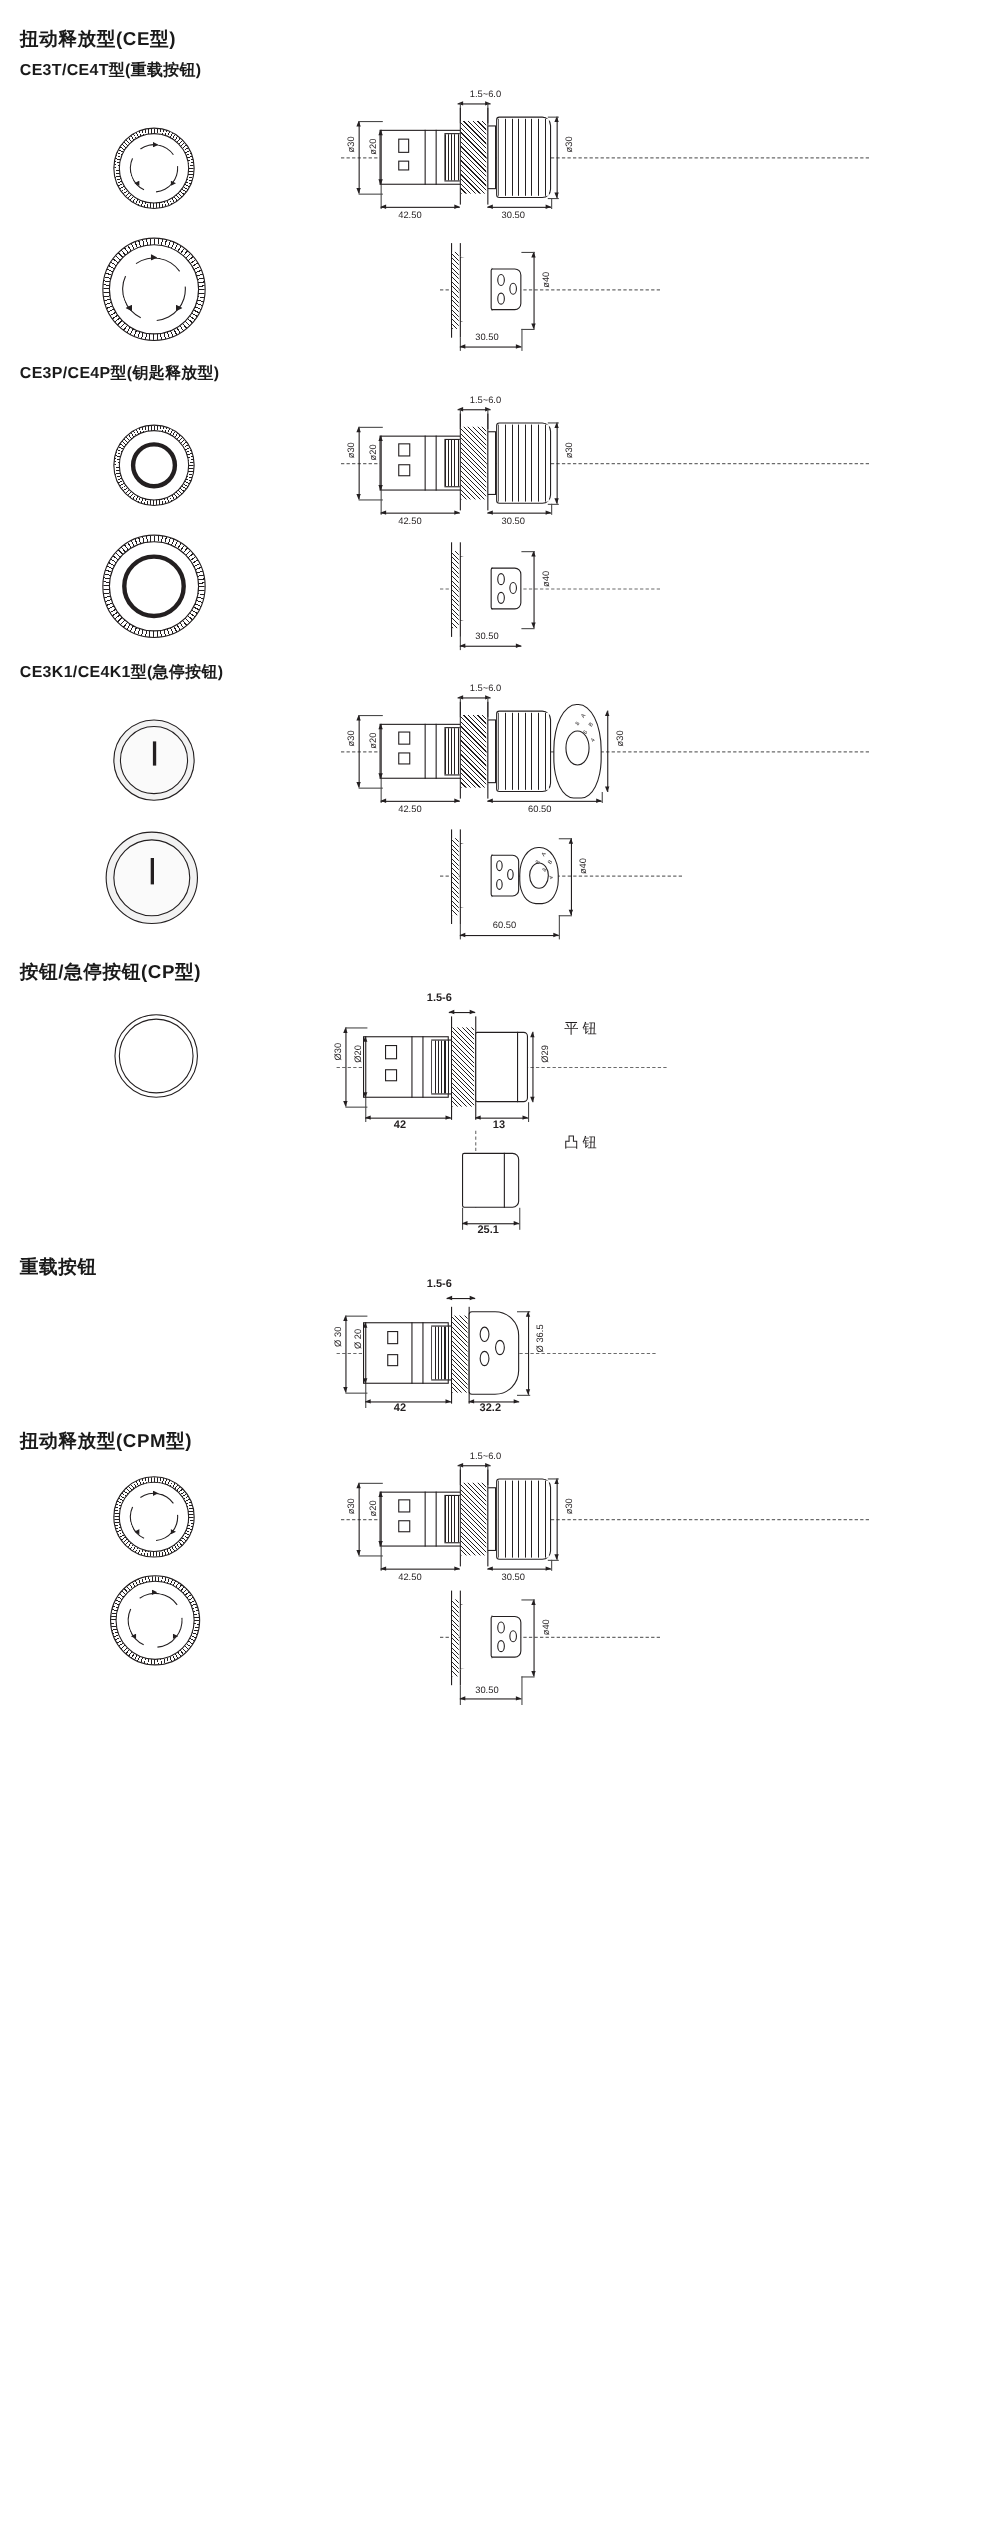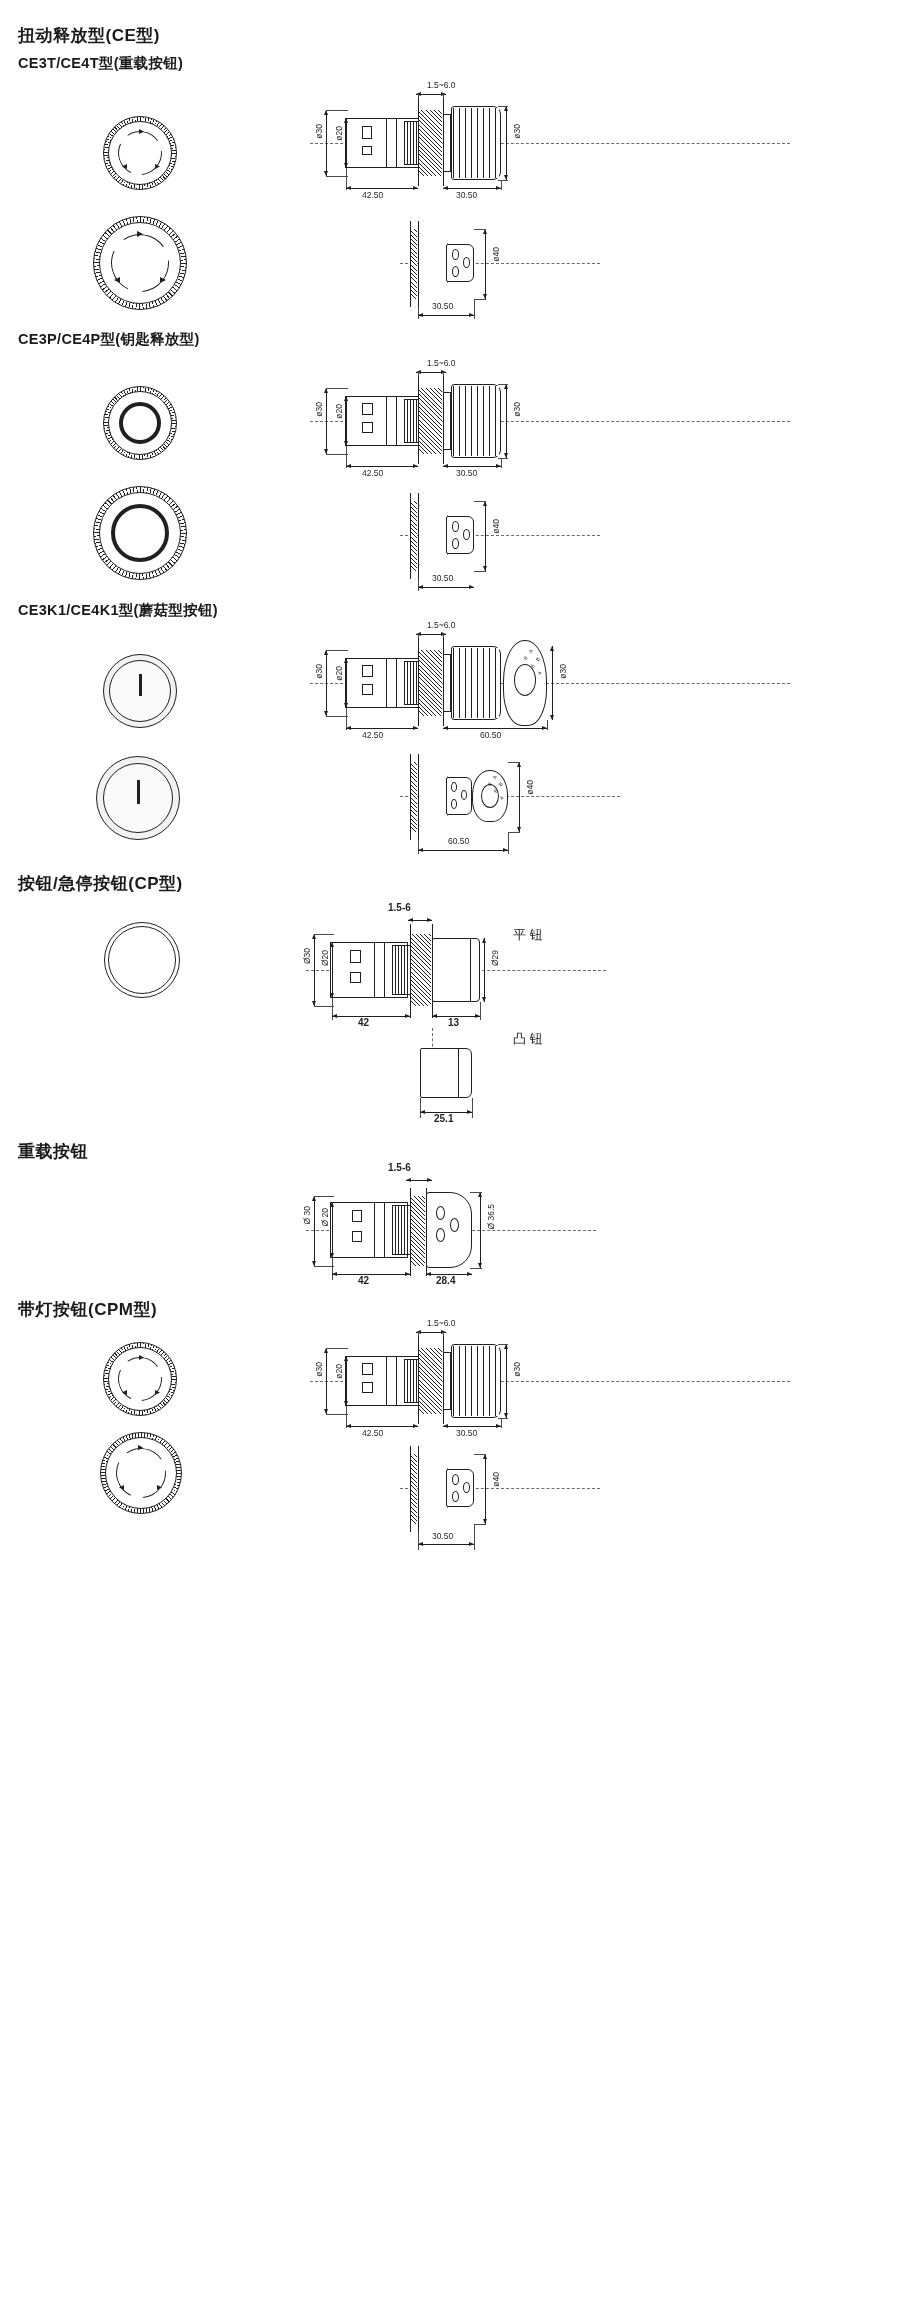--- a/index.html
+++ b/index.html
@@ -345,21 +345,21 @@
     <div class="ln hln thin" style="left:174px; top:14px; width:12px;"></div>
     <div class="ln hln thin" style="left:174px; top:84px; width:12px;"></div>
 
     <div class="ln vln thin" style="left:118px; top:92px; height:12px;"></div>
     <div class="ln hln" style="left:118px; top:100px; width:56px;"></div>
     <div class="ar-l" style="left:118px; top:97.5px;"></div>
     <div class="ar-r" style="left:169px; top:97.5px;"></div>
     <div class="dim-txt" style="left:132px; top:86px;">30.50</div>
   </div>
 
-  <div class="sub-title" style="left:18px; top:601px;">CE3K1/CE4K1型(蘑菇型按钮)</div>
+  <div class="sub-title" style="left:18px; top:601px;">CE3K1/CE4K1型(急停按钮)</div>
 
   <div class="fig" style="left:95px; top:650px; width:100px; height:80px;">
     <div class="ring-out" style="left:8px; top:4px; width:74px; height:74px; background:#f2f2f2;"></div>
     <div class="ring-in" style="left:14px; top:10px; width:62px; height:62px; background:#fafafa;"></div>
     <div class="key-slot" style="left:44px; top:24px; width:2.5px; height:22px;"></div>
   </div>
 
   <div class="fig" style="left:88px; top:752px; width:110px; height:90px;">
     <div class="ring-out" style="left:8px; top:4px; width:84px; height:84px; background:#f2f2f2;"></div>
     <div class="ring-in" style="left:15px; top:11px; width:70px; height:70px; background:#fafafa;"></div>
@@ -579,24 +579,24 @@
 
     <div class="ln vln thin" style="left:32px; top:100px; height:22px;"></div>
     <div class="ln hln" style="left:32px; top:116px; width:78px;"></div>
     <div class="ar-l" style="left:32px; top:113.5px;"></div>
     <div class="ar-r" style="left:105px; top:113.5px;"></div>
     <div class="dim-txt b" style="left:58px; top:117px;">42</div>
 
     <div class="ln hln" style="left:126px; top:116px; width:46px;"></div>
     <div class="ar-l" style="left:126px; top:113.5px;"></div>
     <div class="ar-r" style="left:167px; top:113.5px;"></div>
-    <div class="dim-txt b" style="left:136px; top:117px;">28.4</div>
-  </div>
-
-  <div class="sec-title" style="left:18px; top:1298px;">带灯按钮(CPM型)</div>
+    <div class="dim-txt b" style="left:136px; top:117px;">32.2</div>
+  </div>
+
+  <div class="sec-title" style="left:18px; top:1298px;">扭动释放型(CPM型)</div>
 
   <div class="fig" style="left:95px; top:1338px; width:100px; height:78px;">
     <div class="knurl" style="left:8px; top:4px; width:74px; height:74px;"></div>
     <div class="knurl-inner" style="left:13px; top:9px; width:64px; height:64px;"></div>
     <div class="arc-seg" style="left:23px; top:19px; width:44px; height:44px; transform: rotate(10deg);"></div>
     <div class="arc-seg" style="left:23px; top:19px; width:44px; height:44px; transform: rotate(130deg);"></div>
     <div class="arc-seg" style="left:23px; top:19px; width:44px; height:44px; transform: rotate(250deg);"></div>
     <div class="ln" style="left:44px; top:17px; width:5px; height:5px; clip-path: polygon(0 0,100% 50%,0 100%);"></div>
     <div class="ln" style="left:27px; top:52px; width:5px; height:5px; clip-path: polygon(100% 0,100% 100%,0 50%);"></div>
     <div class="ln" style="left:60px; top:52px; width:5px; height:5px; clip-path: polygon(0 0,0 100%,100% 50%);"></div>

